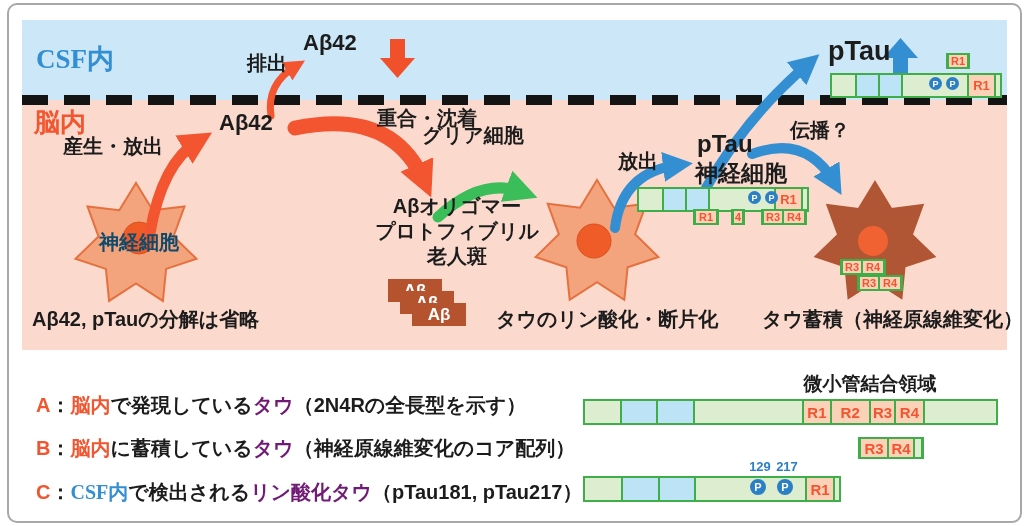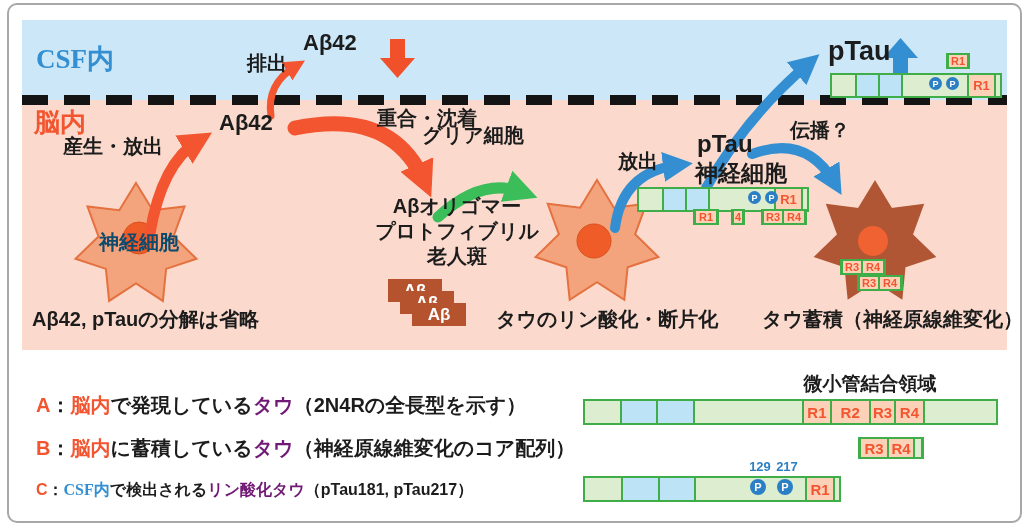--- a/index.html
+++ b/index.html
@@ -167,21 +167,21 @@
 </div>
 
 <div class="abs lbl center" style="left:760px;top:373px;width:220px;font-size:19px">微小管結合領域</div>
 
 <div class="abs lbl" style="left:36px;top:394px;font-size:20px">
   <span class="c-orange">A</span><span>：</span><span class="c-orange">脳内</span><span>で発現している</span><span class="c-green">タウ</span><span>（2N4Rの全長型を示す）</span>
 </div>
 <div class="abs lbl" style="left:36px;top:437px;font-size:20px">
   <span class="c-orange">B</span><span>：</span><span class="c-orange">脳内</span><span>に蓄積している</span><span class="c-green">タウ</span><span>（神経原線維変化のコア配列）</span>
 </div>
-<div class="abs lbl" style="left:36px;top:481px;font-size:16px">
+<div class="abs lbl" style="left:36px;top:481px;font-size:20px">
   <span class="c-orange">C</span><span>：</span><span class="c-blue">CSF内</span><span>で検出される</span><span class="c-green">リン酸化タウ</span><span>（pTau181, pTau217）</span>
 </div>
 
 <div class="bar" style="left:583px;top:399px;width:411px;height:22px;font-size:15px">
   <div class="seg g" style="width:38px"></div>
   <div class="seg b" style="width:37px"></div>
   <div class="seg b" style="width:37px"></div>
   <div class="seg g" style="width:112px"></div>
   <div class="seg r" style="width:28px">R1</div>
   <div class="seg r" style="width:40px">R2</div>

